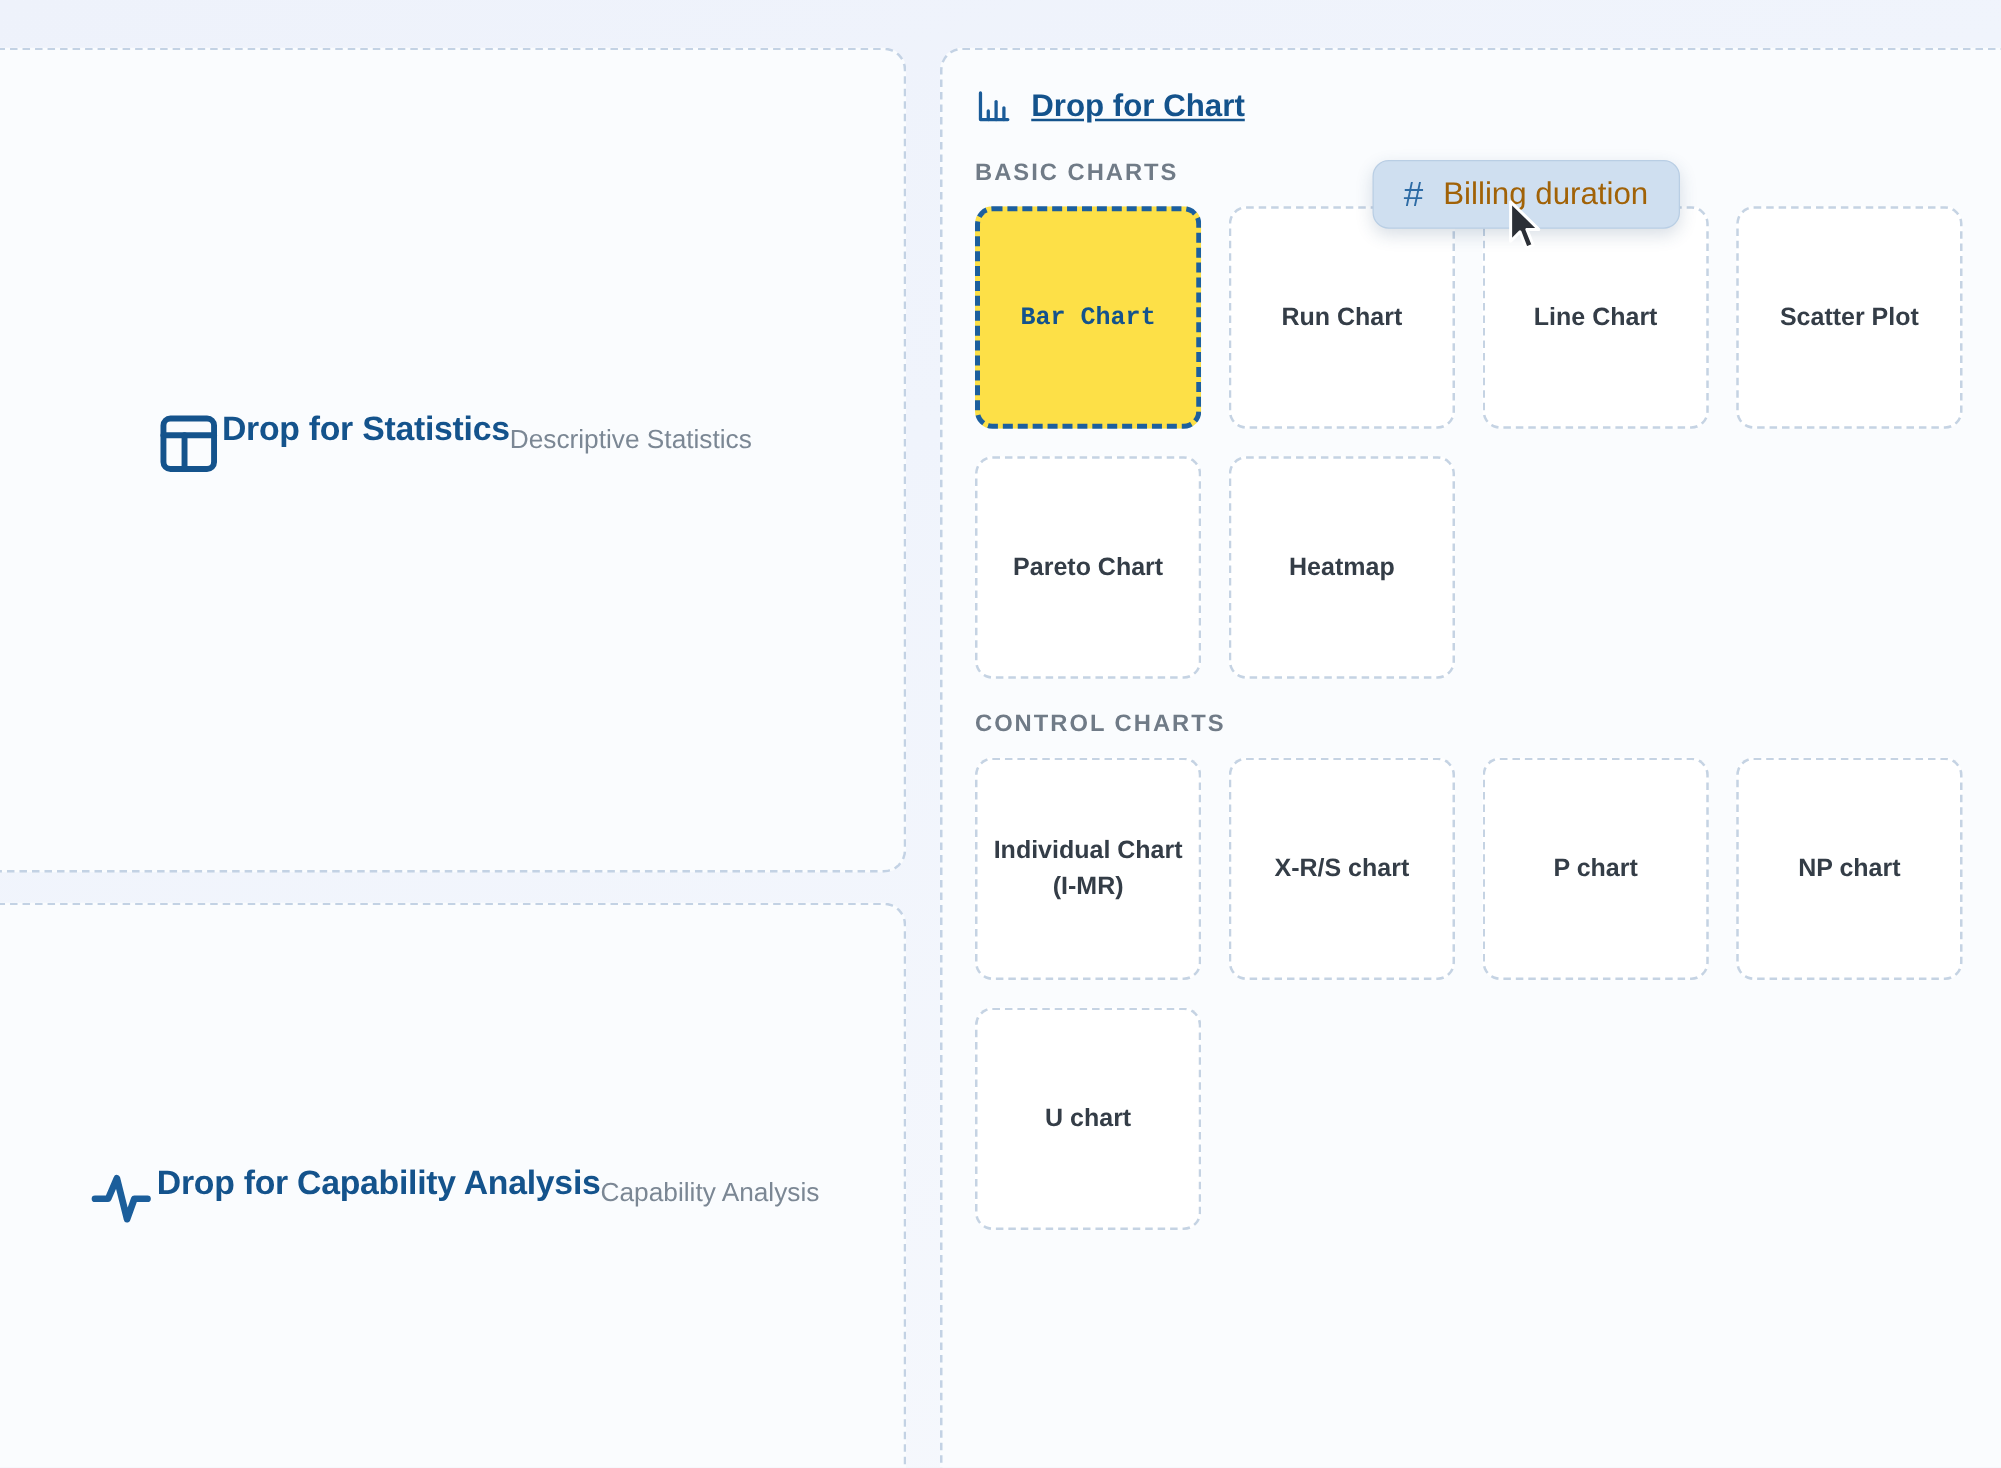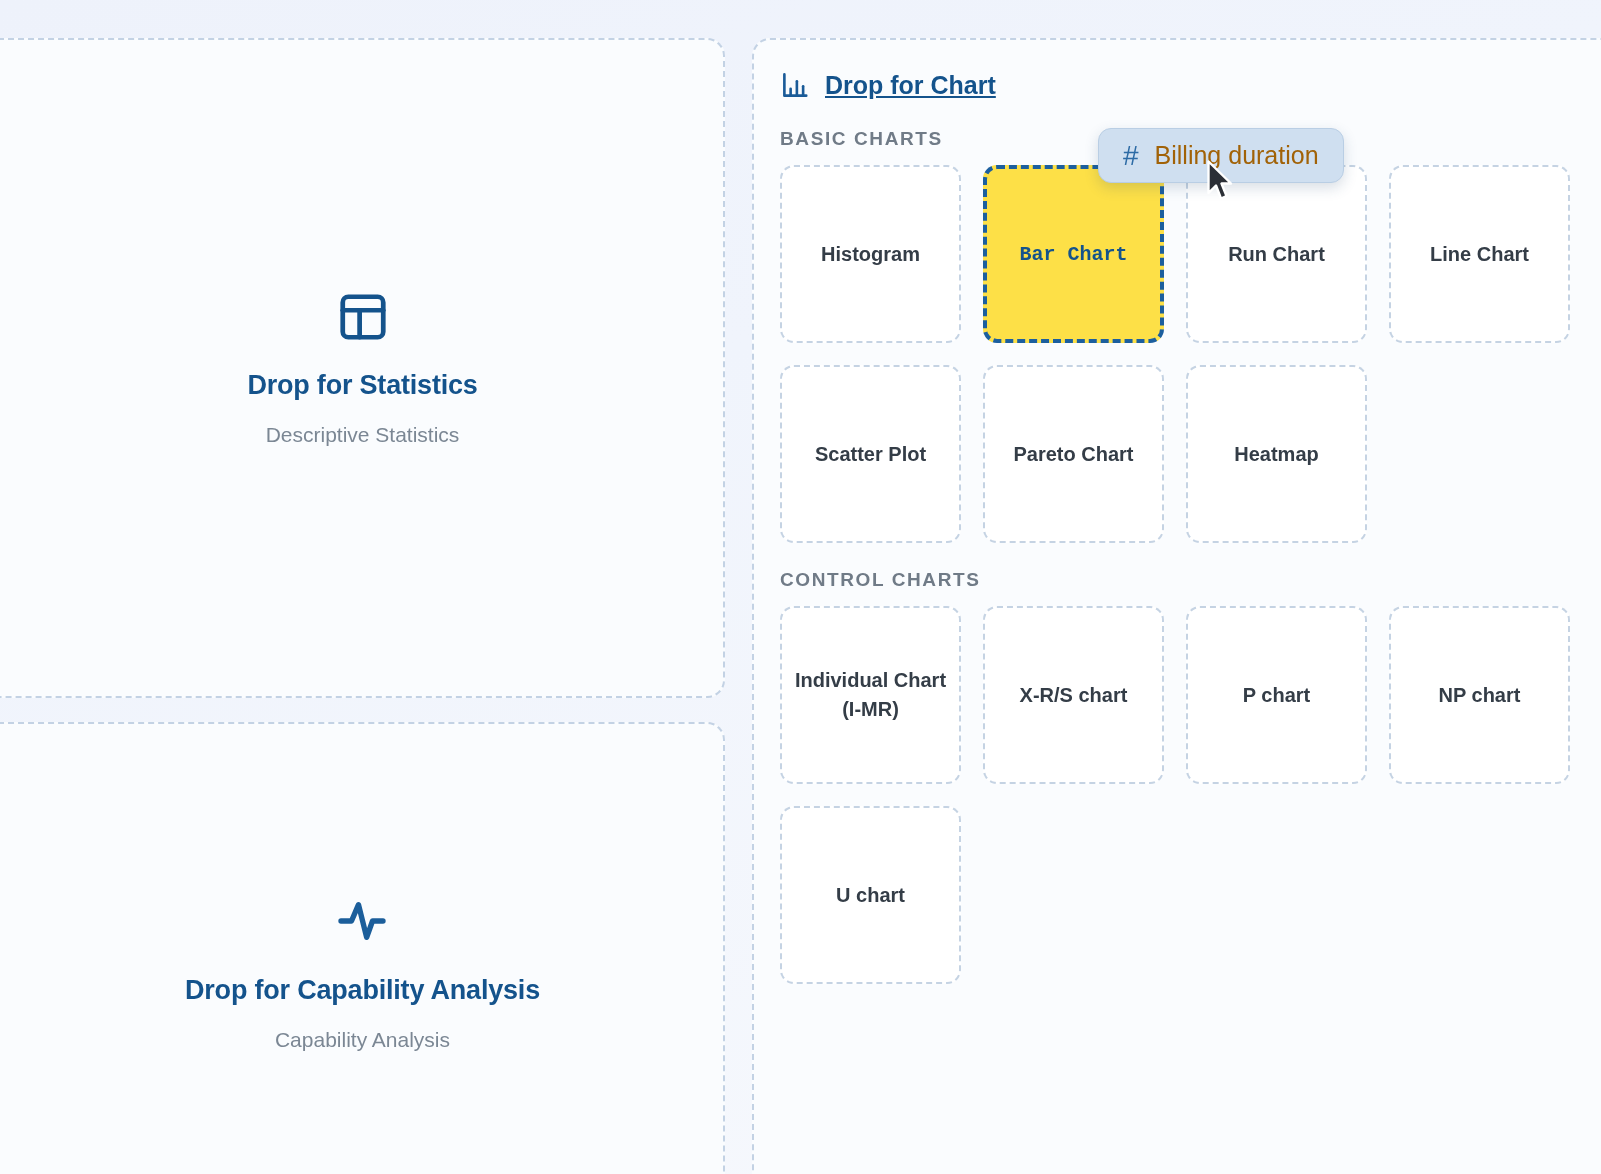--- a/index.html
+++ b/index.html
@@ -40,40 +40,40 @@
 
   #panel-capability {
     left: -40px;
     top: 722px;
     width: 765px;
     height: 500px;
   }
 
   .drop-panel .panel-inner {
     display: flex;
-    flex-direction: column;
-    align-items: center;
+    flex-direction: row;
+    align-items: flex-start;
     transform: translateX(20px);
   }
 
   .drop-icon {
     margin-bottom: 26px;
     line-height: 0;
   }
 
   .drop-title {
     font-size: 27px;
     font-weight: bold;
     color: #14538c;
     letter-spacing: -0.2px;
     white-space: nowrap;
   }
 
   .drop-sub {
-    margin-top: 22px;
+    margin-top: 12px;
     font-size: 21px;
     color: #7b8794;
     white-space: nowrap;
   }
 
   
   #panel-chart {
     position: absolute;
     left: 752px;
     top: 38px;
@@ -219,21 +219,20 @@
           <line x1="13.5" y1="9" x2="13.5" y2="20.5"></line>
           <line x1="18.5" y1="13" x2="18.5" y2="20.5"></line>
         </svg>
       </span>
       <span class="chart-header-title">Drop for Chart</span>
     </div>
 
     <div class="section-label">BASIC CHARTS</div>
 
     <div class="tile-grid">
-      <div class="tile">Histogram</div>
       <div class="tile active">Bar Chart</div>
       <div class="tile">Run Chart</div>
       <div class="tile">Line Chart</div>
       <div class="tile">Scatter Plot</div>
       <div class="tile">Pareto Chart</div>
       <div class="tile">Heatmap</div>
     </div>
 
     <div class="section-label" id="section-control-label">CONTROL CHARTS</div>
 

